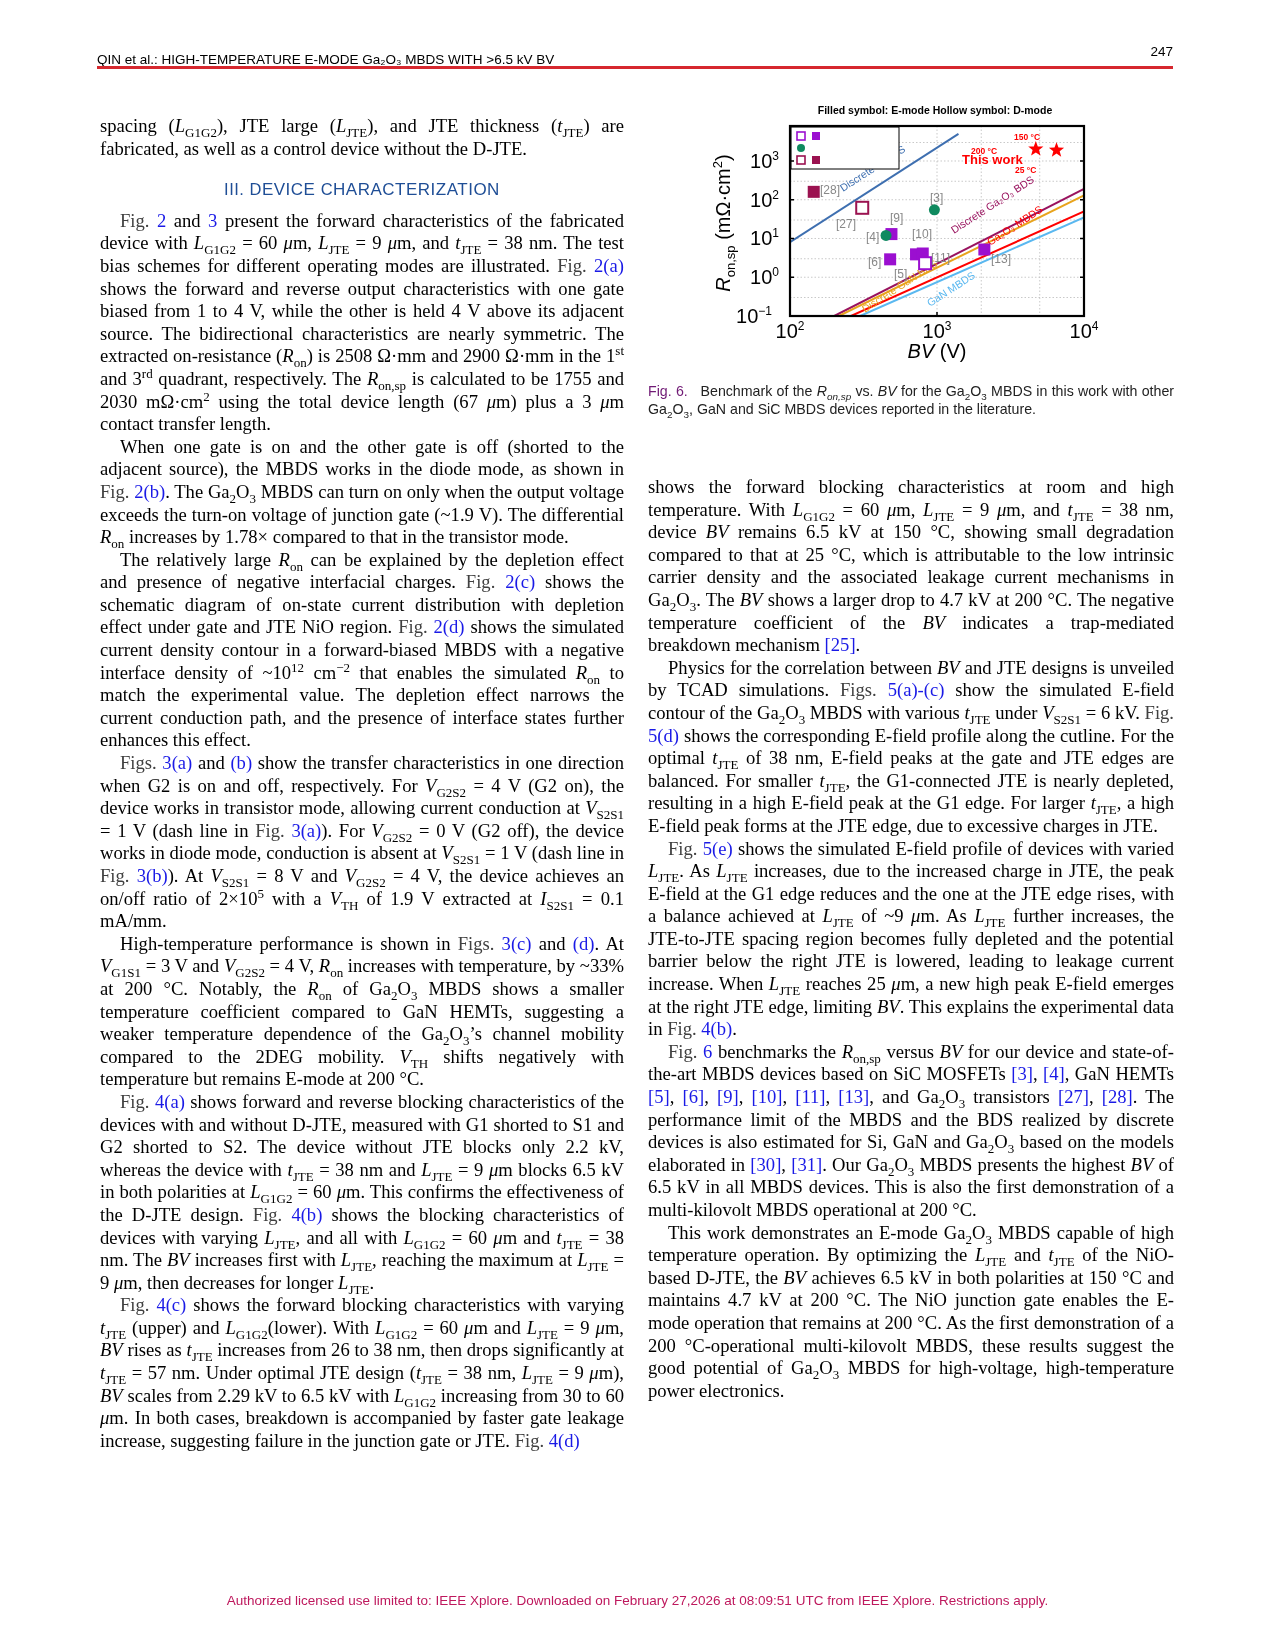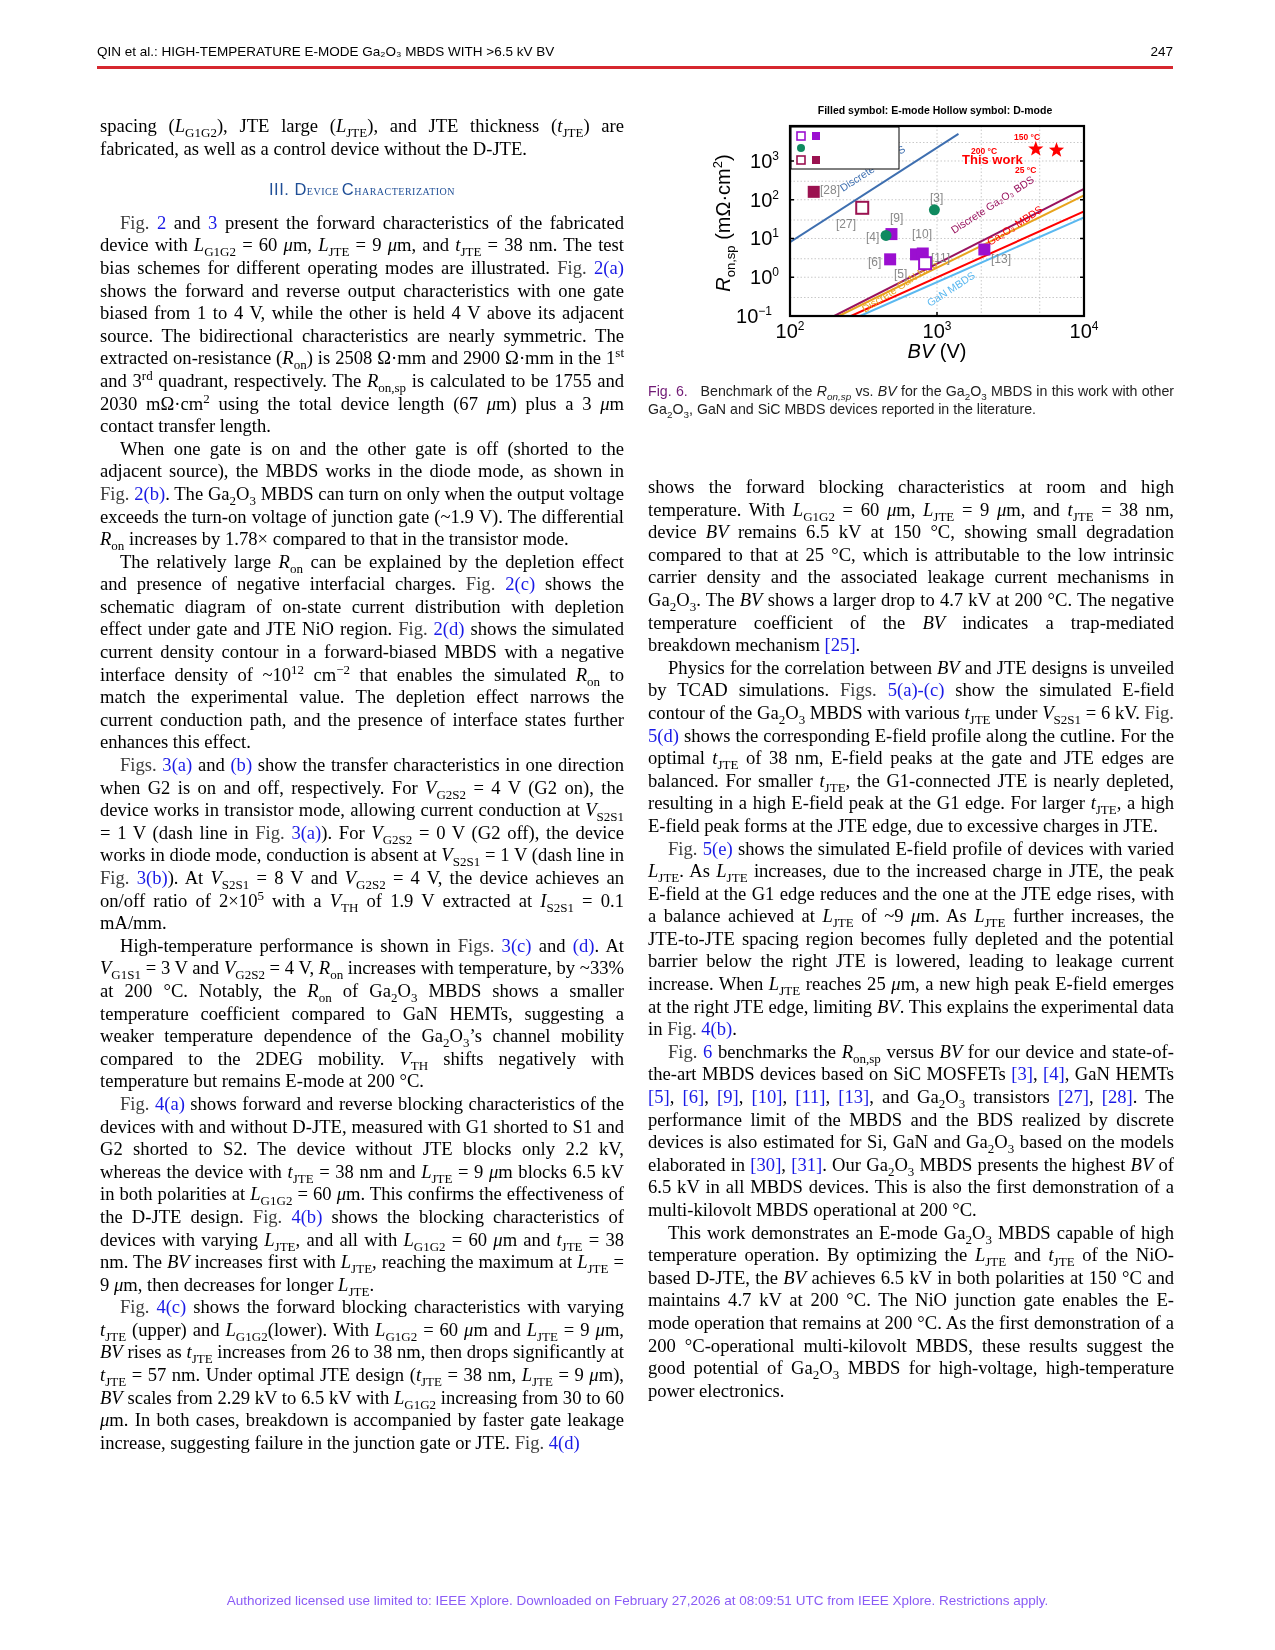--- a/index.html
+++ b/index.html
@@ -1,34 +1,34 @@
 <!DOCTYPE html>
 <html><head>
 <meta charset="utf-8">
 <style>
   html,body{margin:0;padding:0;background:#fff;}
   body{width:1275px;height:1650px;position:relative;overflow:hidden;font-family:"Liberation Serif","DejaVu Serif",serif;color:#000;}
   .hdr{position:absolute;left:97px;top:44px;width:1076px;height:26px;font-family:"Liberation Sans","DejaVu Sans",sans-serif;font-size:13.5px;color:#000;}
-  .hdr .title{position:absolute;left:0;top:0;}
+  .hdr .title{position:absolute;left:0;top:8px;}
   .hdr .pno{position:absolute;right:0;top:0;text-align:right;}
   .hdr .rule{position:absolute;left:0;top:22px;width:1076px;height:3px;background:#d6282f;}
   sub,sup{font-size:70%;line-height:0;}
   .col{position:absolute;font-size:18.6px;line-height:22.6px;text-align:justify;}
   .col p{margin:0;text-indent:0;}
   .col p.ind{text-indent:20px;}
   #left{left:100px;top:115px;width:524px;}
   #right{left:648px;top:468px;width:526px;margin-top:8px;}
   .sec{font-family:"Liberation Sans","DejaVu Sans",sans-serif;color:#1f4e96;text-align:center;font-size:16.5px;letter-spacing:0.5px;margin:18px 0 8px 0 !important;text-indent:0 !important;}
-  .sec .sc{font-size:10px;font-family:Liberation Serif, serif;}
+  .sec .sc{font-size:17px;}
   .ref{color:#1a1ae6;}
   .fig{color:#404040;}
   .it{font-style:italic;}
   .caption{position:absolute;left:648px;top:383px;width:526px;font-family:"Liberation Sans","DejaVu Sans",sans-serif;font-size:14.2px;line-height:17.5px;text-align:justify;color:#222;}
   .caption .fig{color:#701a75;}
-  .footer{position:absolute;left:0;width:1275px;top:1593px;text-align:center;font-family:"Liberation Sans","DejaVu Sans",sans-serif;font-size:13.5px;color:#8b5cf6;}
+  .footer{position:absolute;left:0;width:1275px;top:1593px;text-align:center;font-family:"Liberation Sans","DejaVu Sans",sans-serif;font-size:13.5px;color:#be185d;}
   #chart{position:absolute;left:700px;top:100px;width:410px;height:280px;}
   svg text{font-family:"Liberation Sans","DejaVu Sans",sans-serif;}
 </style>
 </head>
 <body>
 
 <div class="hdr">
   <span class="title">QIN et al.: HIGH-TEMPERATURE E-MODE Ga₂O₃ MBDS WITH &gt;6.5 kV BV</span>
   <span class="pno">247</span>
   <div class="rule"></div>

